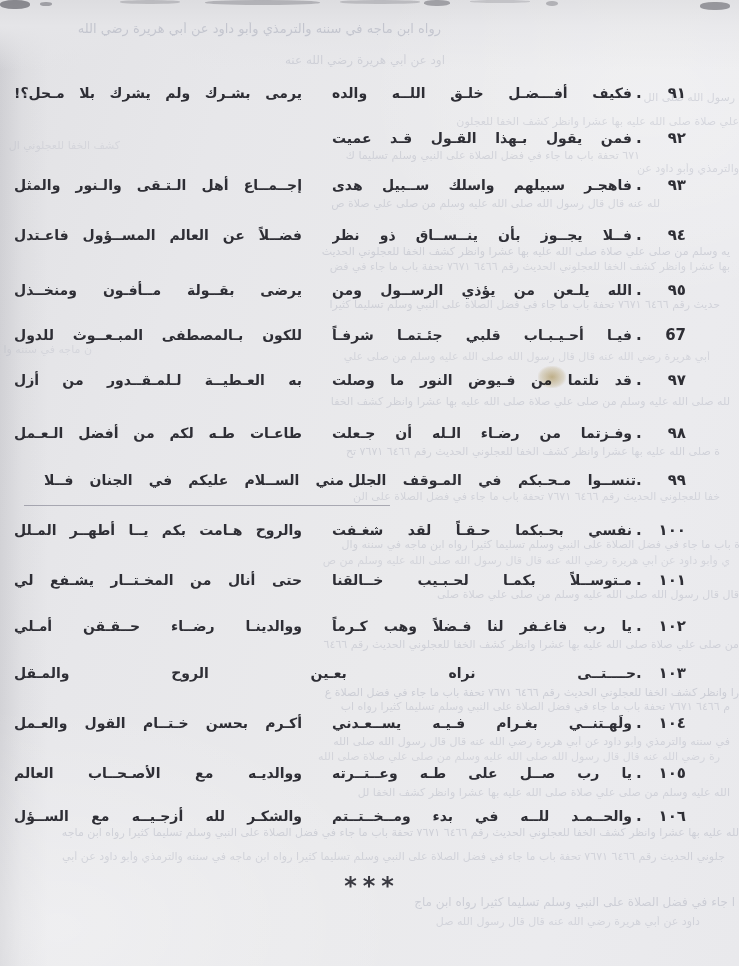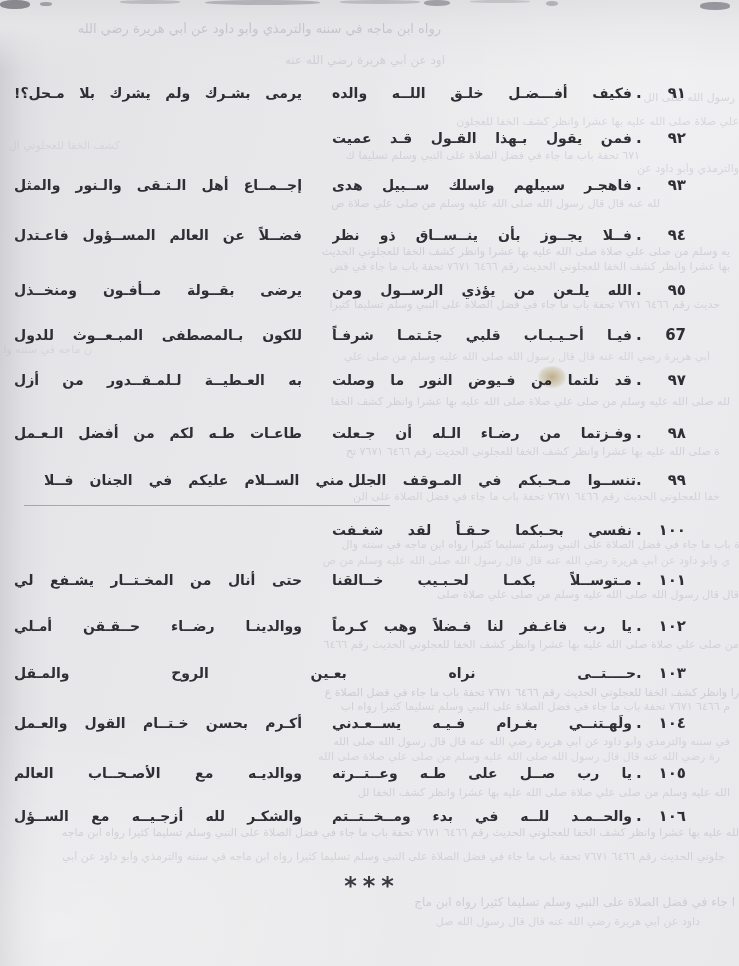--- a/index.html
+++ b/index.html
@@ -182,20 +182,21 @@
         <span class="hemi h2">طاعـات طـه لكم من أفضل الـعـمل</span>
       </div>
       <div class="verse-row" style="top: 468px;">
         <span class="vnum">٩٩ .</span>
         <span class="hemi h2">تنســوا مـحـبكم في المـوقف الجلل</span>
         <span class="hemi h1">مني الســلام عليكم في الجنان فــلا</span>
       </div>
       <div class="verse-row" style="top: 518px;">
         <span class="vnum">١٠٠ .</span>
         <span class="hemi h1">نفسي بحـبكما حـقـاً لقد شغـفت</span>
+        <span class="hemi h2">والروح هـامت بكم يــا أطهــر المـلل</span>
       </div>
       <div class="verse-row" style="top: 568px;">
         <span class="vnum">١٠١ .</span>
         <span class="hemi h1">مـتوســلاً بكمـا لحـبـيب خــالقنا</span>
         <span class="hemi h2">حتى أنال من المخـتــار يشـفع لي</span>
       </div>
       <div class="verse-row" style="top: 614px;">
         <span class="vnum">١٠٢ .</span>
         <span class="hemi h1">يا رب فاغـفر لنا فـضلاً وهب كـرماً</span>
         <span class="hemi h2">ووالدينـا رضــاء حــقـقن أمـلي</span>

